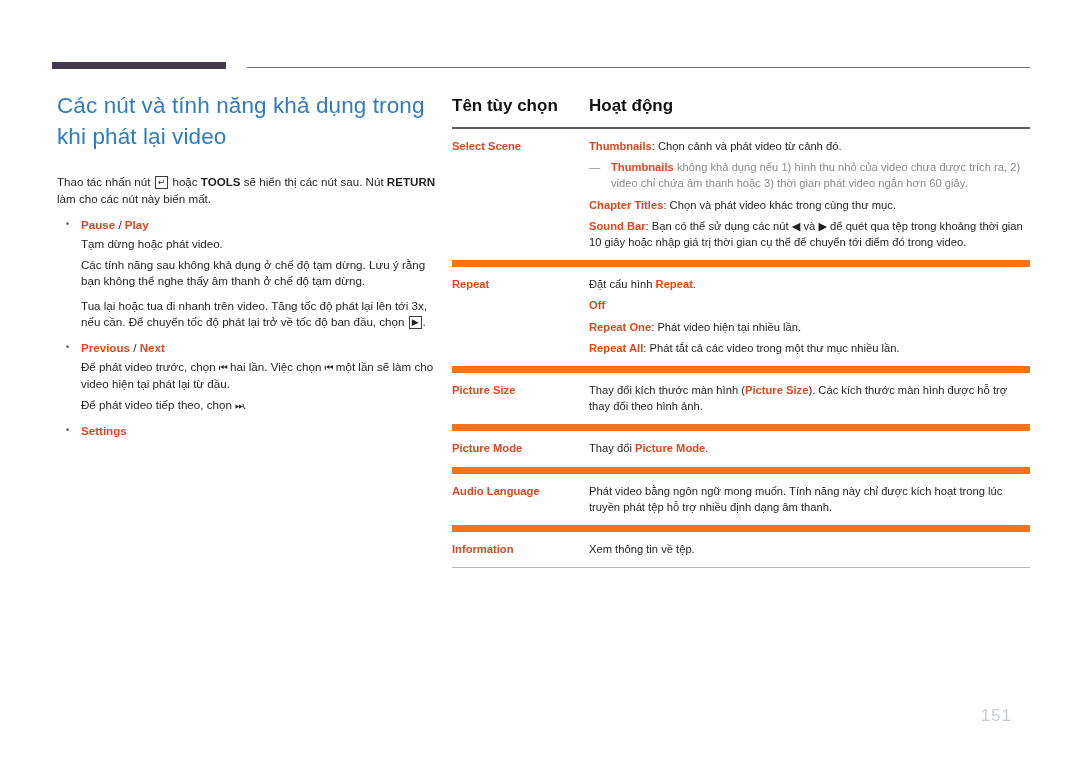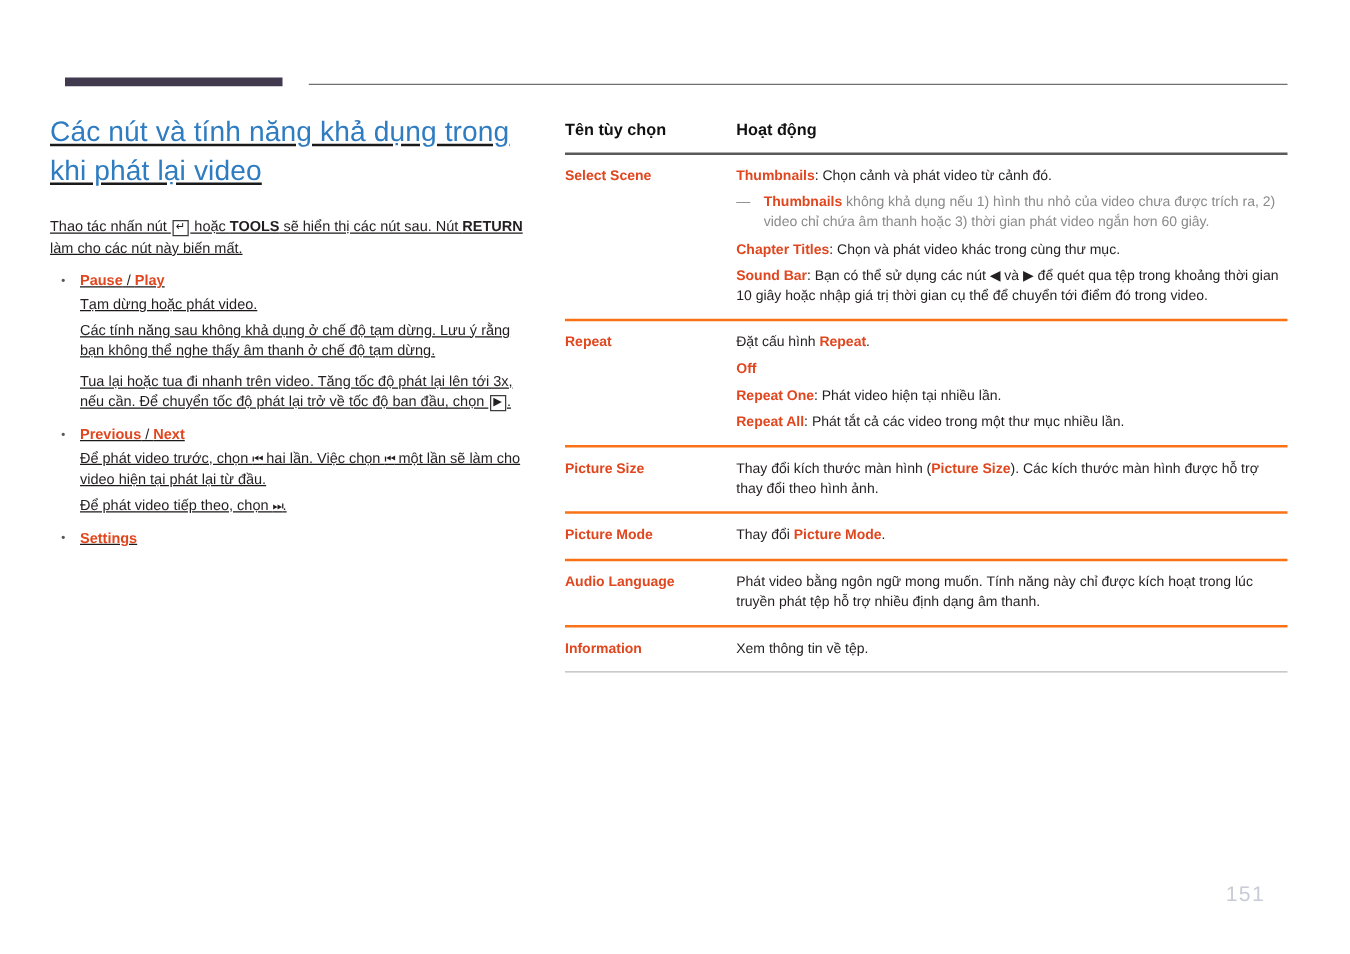--- a/index.html
+++ b/index.html
@@ -42,24 +42,23 @@
     left: 247px;
     top: 5px;
     width: 783px;
     height: 1px;
     background: #6f6f73;
   }
 
   
   .left-col {
     position: absolute;
-    left: 40px;
+    left: 57px;
     top: 90px;
     width: 385px;
-    text-decoration: underline;
   }
   .doc-title {
     color: #2f7cc0;
     font-size: 22.5px;
     line-height: 31px;
     font-weight: 400;
     margin: 0 0 22px 0;
     letter-spacing: 0.1px;
   }
   .intro {
@@ -127,31 +126,31 @@
   table.opts {
     border-collapse: collapse;
     width: 578px;
     table-layout: fixed;
   }
   table.opts col.c1 { width: 120px; }
   table.opts col.c2 { width: 458px; }
 
   table.opts thead th {
     text-align: left;
-    font-size: 13px;
+    font-size: 17px;
     font-weight: bold;
     color: #111111;
     padding: 0 0 11px 0;
     border-bottom: 2px solid #5a5a5a;
     vertical-align: bottom;
   }
   table.opts thead th.h2 { padding-left: 17px; }
 
   table.opts tbody td {
-    border-bottom: 2px solid #f97316;
+    border-bottom: 7px solid #f97316;
     vertical-align: top;
     padding: 9px 0 10px 0;
     font-size: 11.2px;
     line-height: 16.2px;
   }
   table.opts tbody td.name {
     color: #e0471f;
     font-weight: bold;
     padding-right: 8px;
   }

